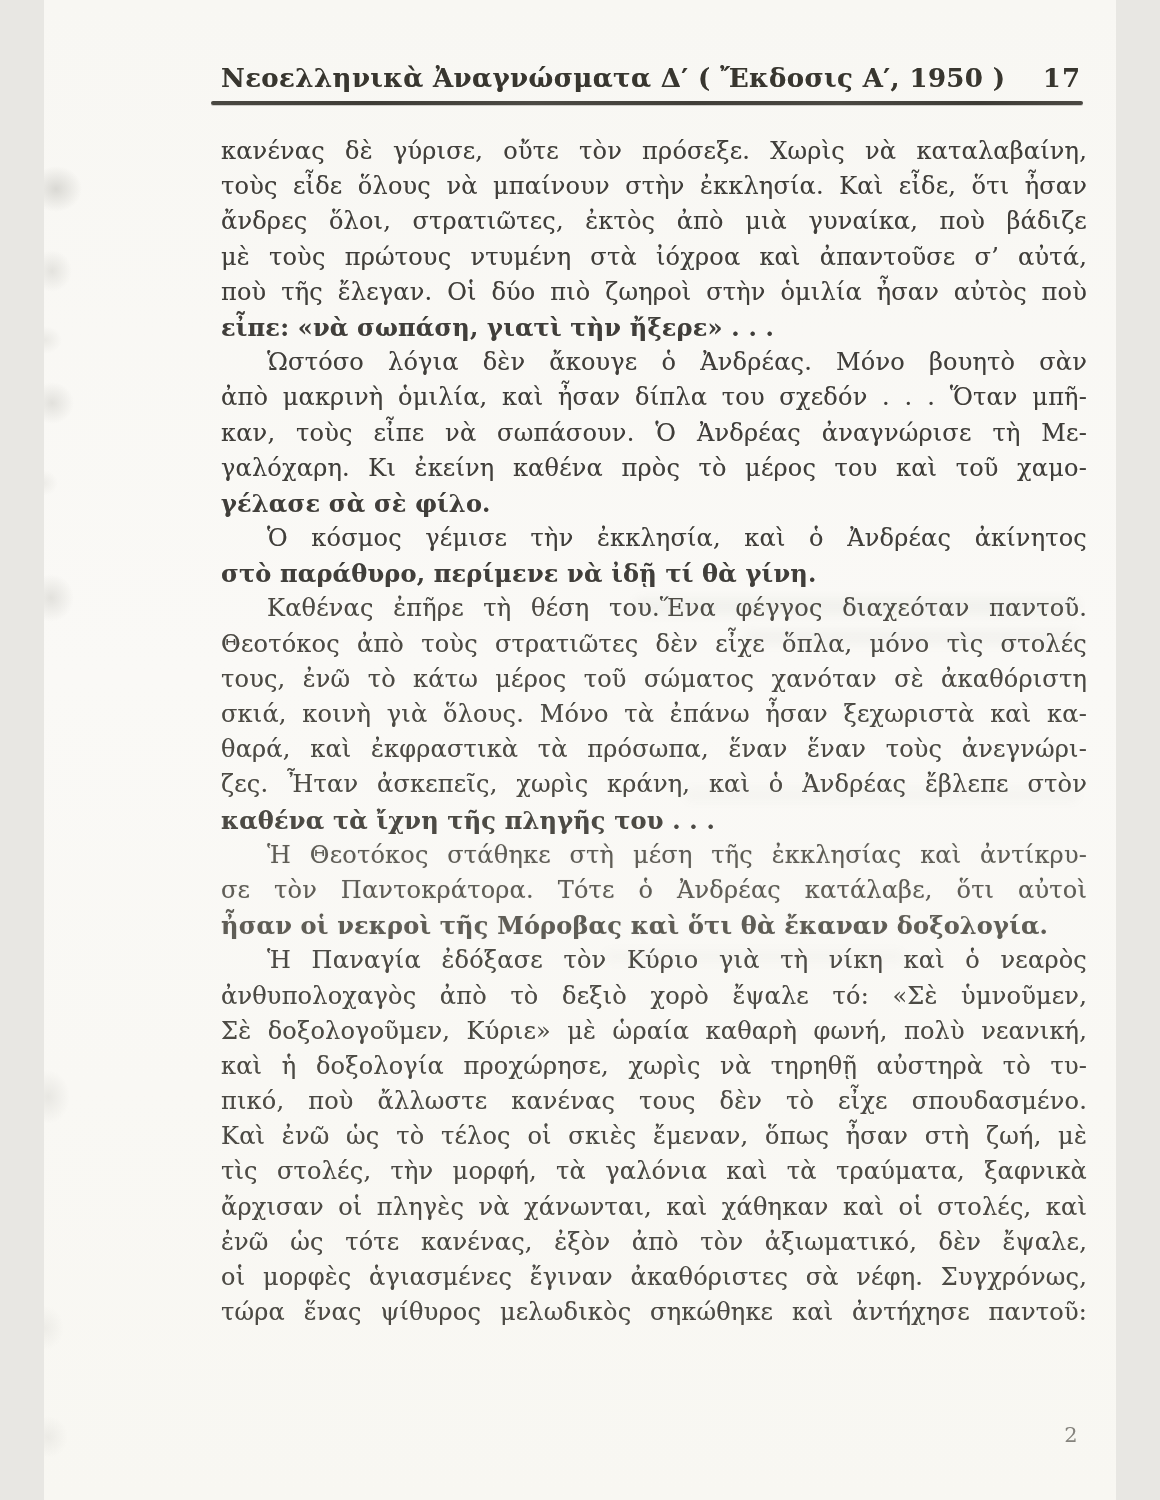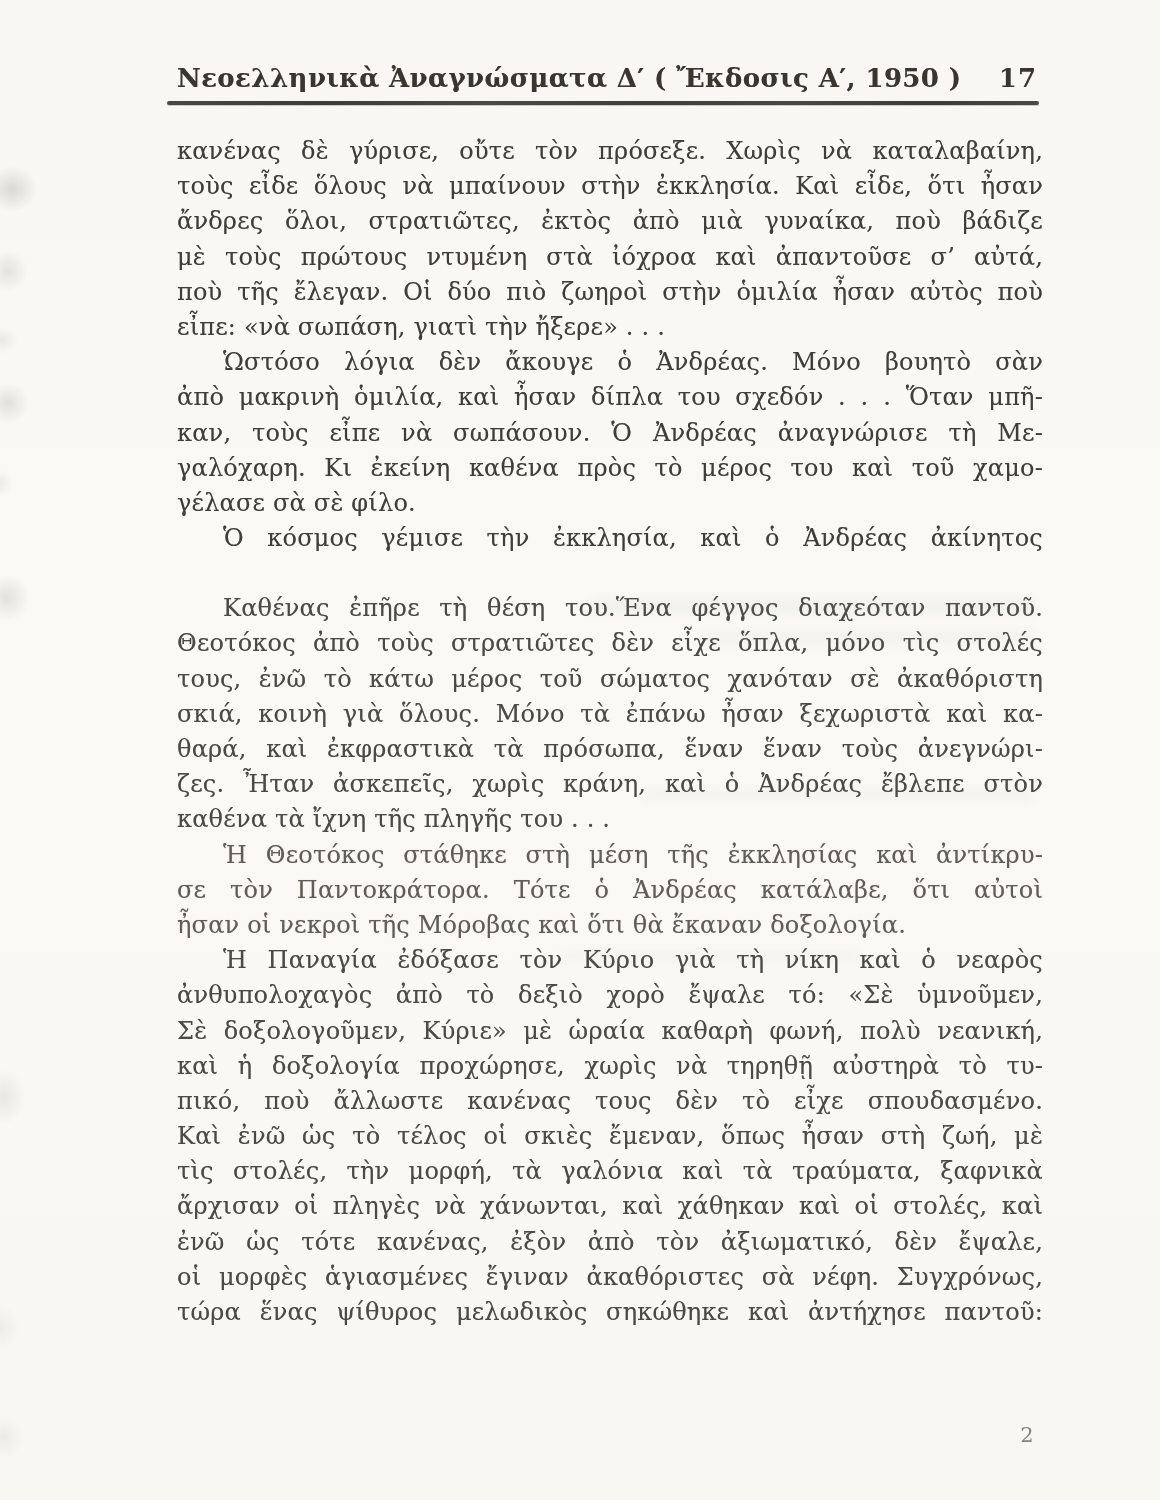--- a/index.html
+++ b/index.html
@@ -1,18 +1,18 @@
 <!DOCTYPE html>
 <html><head>
 <meta charset="utf-8">
 <style>
   html,body { margin:0; padding:0; background:#e8e7e3; }
   .page {
     position:relative;
-    width:1160px; height:1500px;
+    width:1072px; height:1500px;
     margin:0 auto;
     background: var(--paper, #f9f8f4);
     background-image: linear-gradient(180deg, #f8f7f3 0%, #faf9f6 45%, #f8f7f2 100%);
     font-family:"DejaVu Serif", "Liberation Serif", serif;
     overflow:hidden;
   }
 
   
   .header {
     position:absolute; left:177px; top:63px; width:860px;
@@ -35,27 +35,27 @@
     box-shadow:0 1px 0 rgba(70,68,62,0.25);
   }
 
   
   .body-text {
     position:absolute; left:177px; top:134px; width:866px;
     font-size:24px; line-height:35.2px;
     letter-spacing:0.2px;
   }
   .para { margin:0; }
-  .para.gap { margin-top:35px; }
+  .para.gap { }
   .line {
     height:35.2px; overflow:hidden;
     text-align:justify; text-align-last:justify; text-justify:inter-word;
     text-shadow:0 0 0.5px rgba(62,60,54,0.4);
   }
-  .line.l { text-align:left; text-align-last:left; }
+  .line.l { text-align:left; text-align-last:left;font-weight:bold; }
   .line.ind { text-indent:46px; }
   .tone-normal .line { color:var(--ink,#403e3a); }
   .tone-soft   .line { color:var(--ink-soft,#4c4a44); }
   .tone-faded  .line { color:var(--ink-faded,#5f5d56); text-shadow:0 0 0.7px rgba(95,93,86,0.35); }
 
   
   .signature {
     position:absolute; left:1012px; top:1423px; width:30px;
     font-size:21px; color:#85837d; text-align:center;
     font-style:normal;
@@ -95,20 +95,21 @@
       </div>
       <div class="para tone-normal">
         <div class="line j ind">Ὡστόσο λόγια δὲν ἄκουγε ὁ Ἀνδρέας. Μόνο βουητὸ σὰν</div>
         <div class="line j">ἀπὸ μακρινὴ ὁμιλία, καὶ ἦσαν δίπλα του σχεδόν . . . Ὅταν μπῆ-</div>
         <div class="line j">καν, τοὺς εἶπε νὰ σωπάσουν. Ὁ Ἀνδρέας ἀναγνώρισε τὴ Με-</div>
         <div class="line j">γαλόχαρη. Κι ἐκείνη καθένα πρὸς τὸ μέρος του καὶ τοῦ χαμο-</div>
         <div class="line l">γέλασε σὰ σὲ φίλο.</div>
       </div>
       <div class="para tone-normal">
         <div class="line j ind">Ὁ κόσμος γέμισε τὴν ἐκκλησία, καὶ ὁ Ἀνδρέας ἀκίνητος</div>
+        <div class="line l">στὸ παράθυρο, περίμενε νὰ ἰδῇ τί θὰ γίνη.</div>
       </div>
       <div class="para tone-soft gap">
         <div class="line j ind">Καθένας ἐπῆρε τὴ θέση του.Ἕνα φέγγος διαχεόταν παντοῦ.</div>
         <div class="line j">Θεοτόκος ἀπὸ τοὺς στρατιῶτες δὲν εἶχε ὅπλα, μόνο τὶς στολές</div>
         <div class="line j">τους, ἐνῶ τὸ κάτω μέρος τοῦ σώματος χανόταν σὲ ἀκαθόριστη</div>
         <div class="line j">σκιά, κοινὴ γιὰ ὅλους. Μόνο τὰ ἐπάνω ἦσαν ξεχωριστὰ καὶ κα-</div>
         <div class="line j">θαρά, καὶ ἐκφραστικὰ τὰ πρόσωπα, ἕναν ἕναν τοὺς ἀνεγνώρι-</div>
         <div class="line j">ζες. Ἦταν ἀσκεπεῖς, χωρὶς κράνη, καὶ ὁ Ἀνδρέας ἔβλεπε στὸν</div>
         <div class="line l">καθένα τὰ ἴχνη τῆς πληγῆς του . . .</div>
       </div>

